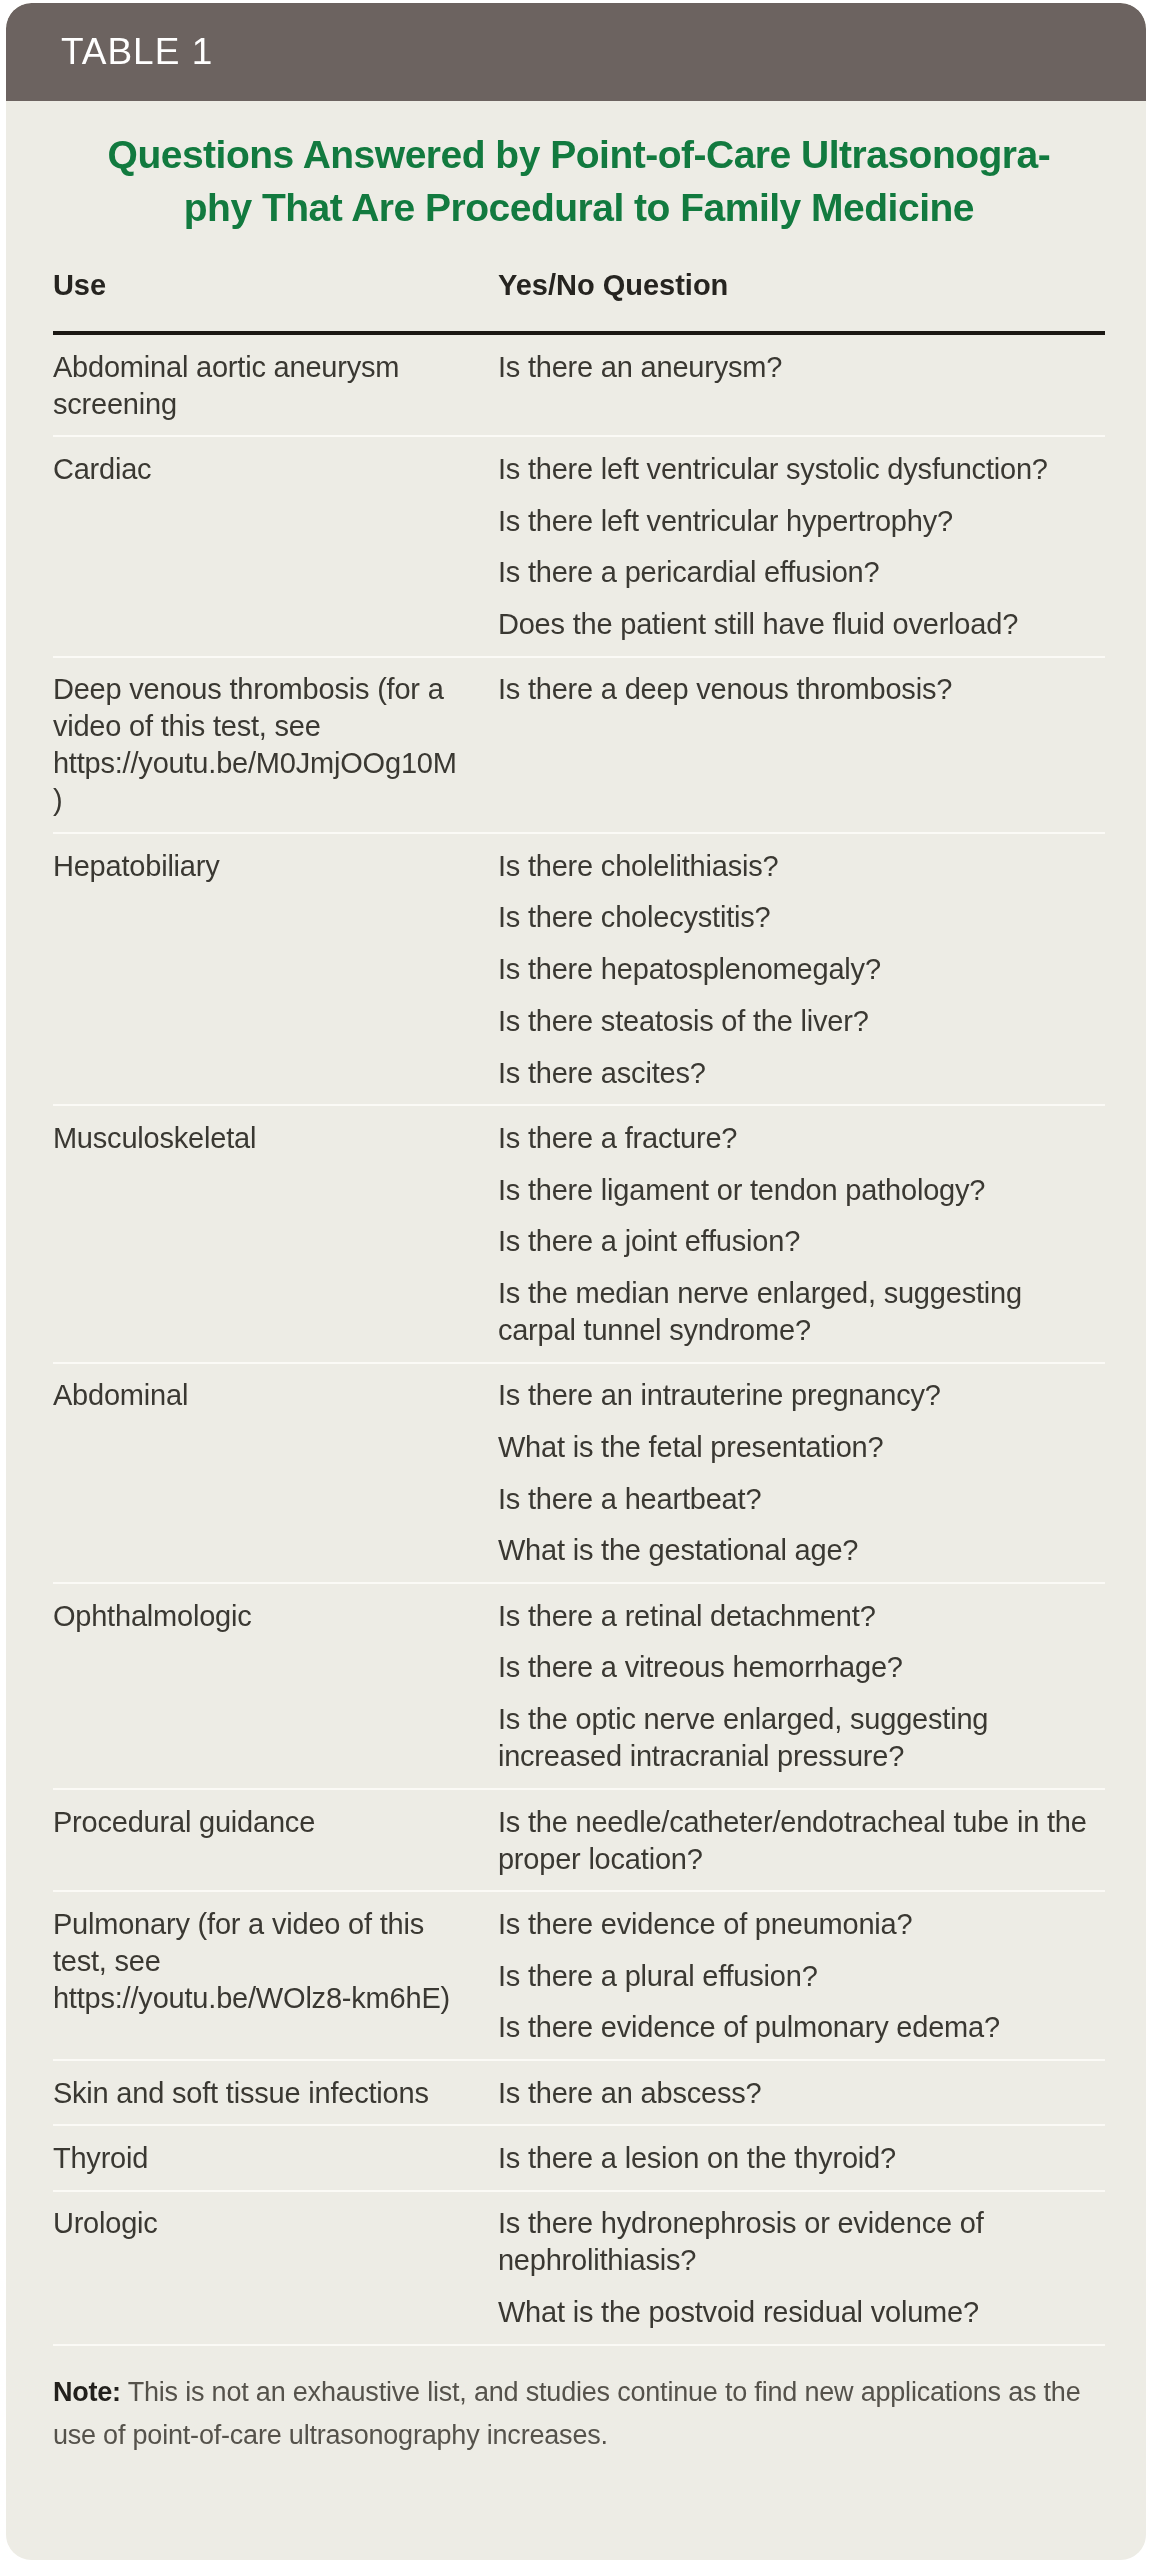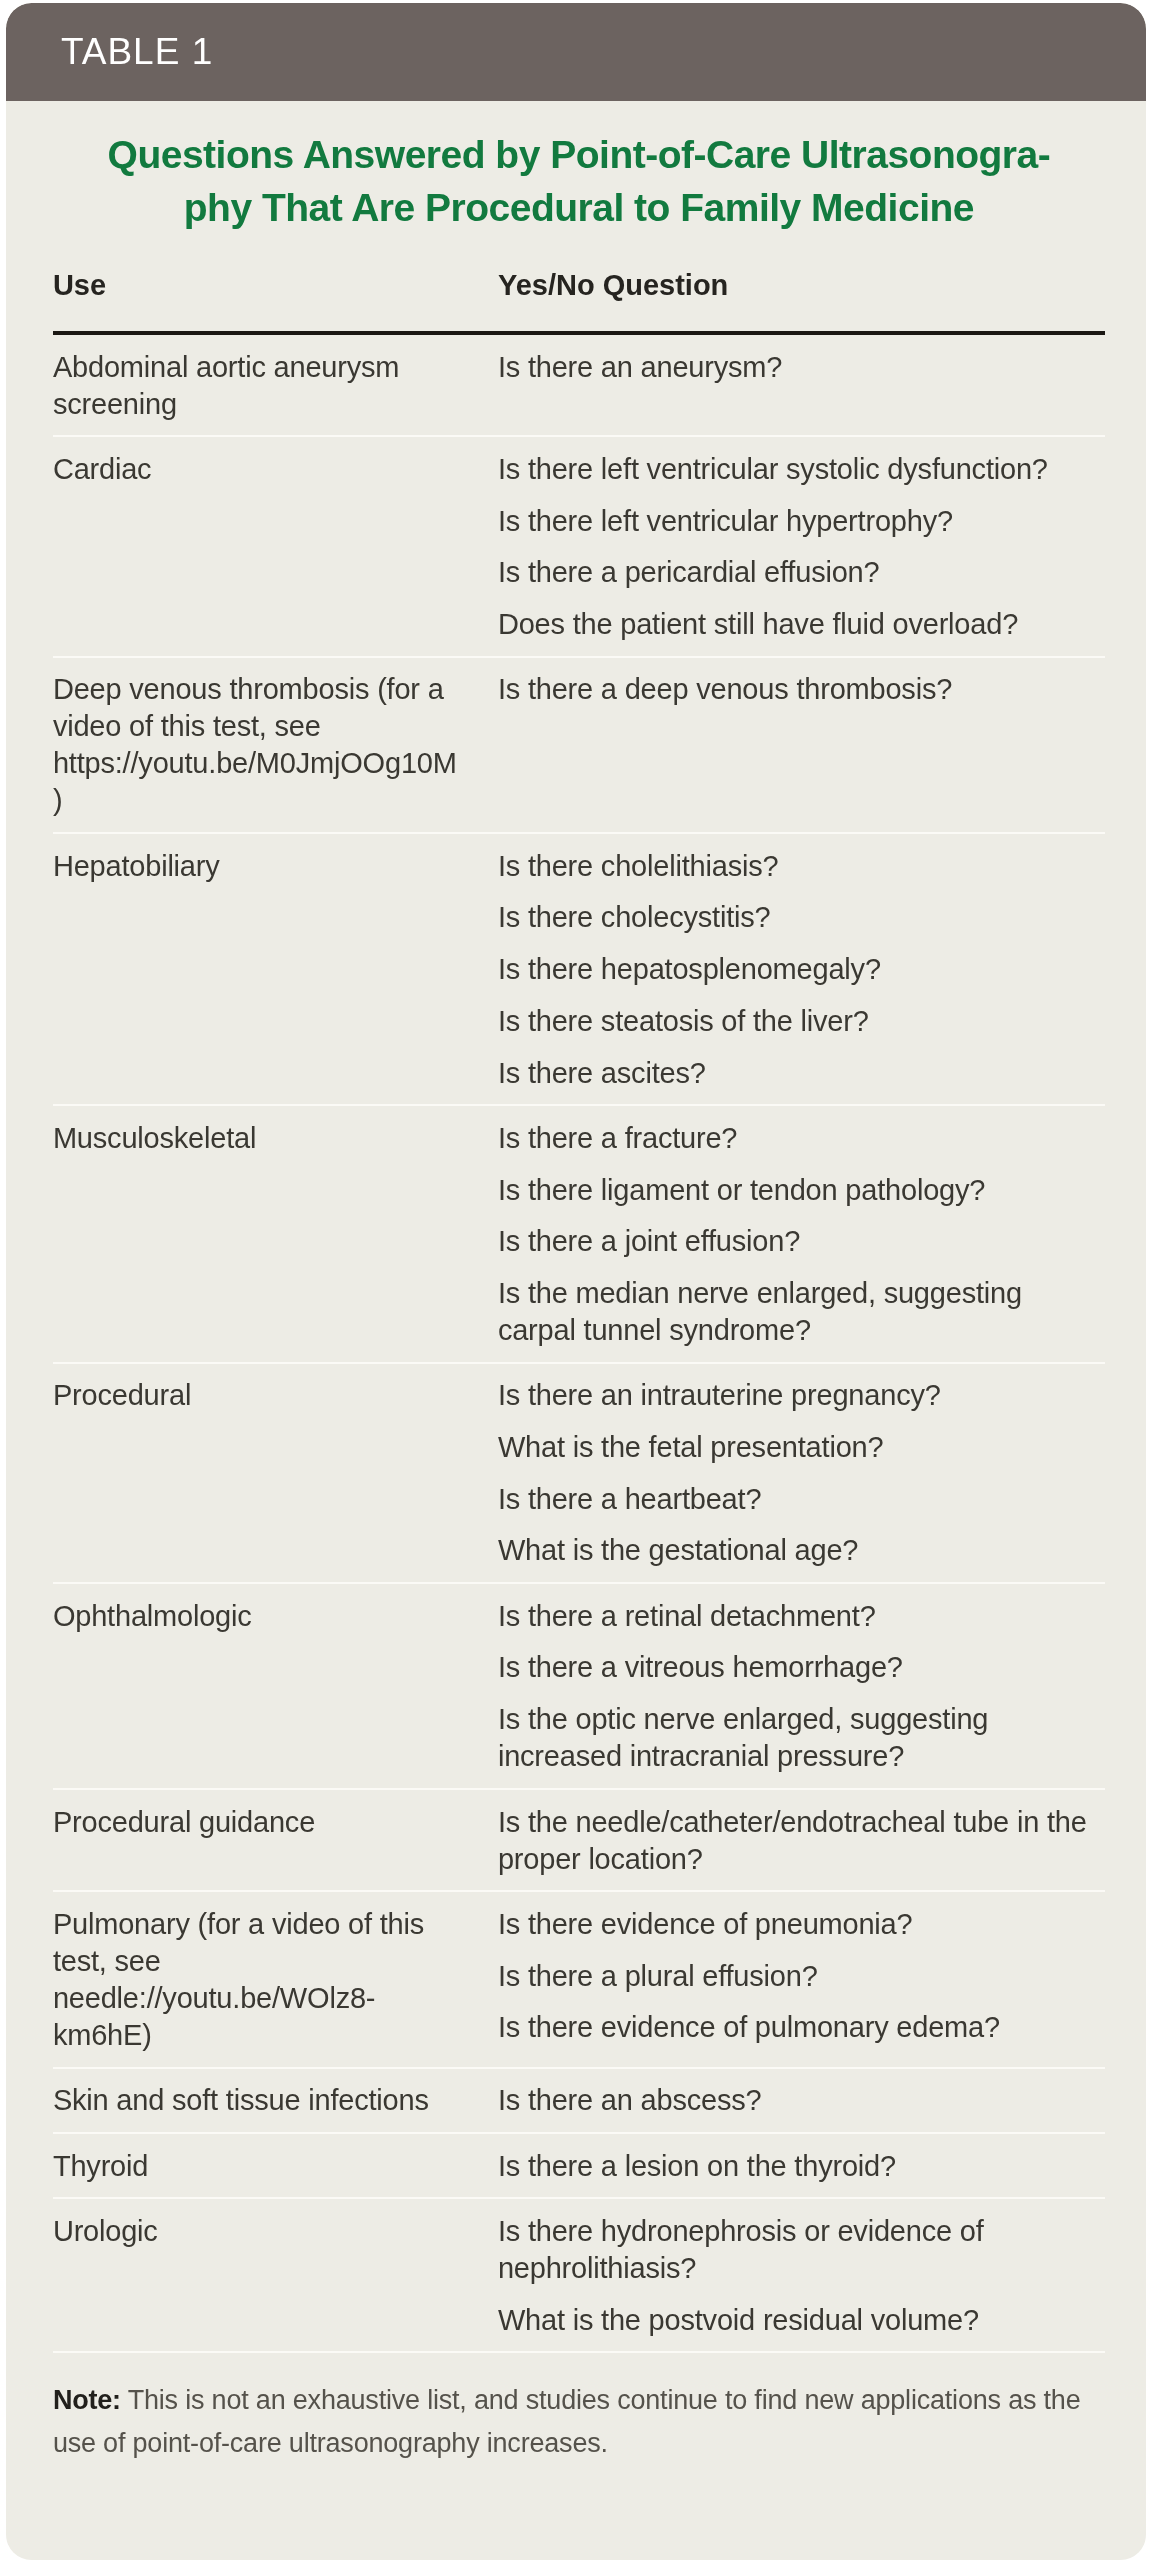--- a/index.html
+++ b/index.html
@@ -142,21 +142,21 @@
       <div class="use-cell">Musculoskeletal</div>
       <div class="q-cell">
         <p class="q">Is there a fracture?</p>
         <p class="q">Is there ligament or tendon pathology?</p>
         <p class="q">Is there a joint effusion?</p>
         <p class="q">Is the median nerve enlarged, suggesting carpal tunnel syndrome?</p>
       </div>
     </div>
 
     <div class="row">
-      <div class="use-cell">Procedural</div>
+      <div class="use-cell">Abdominal</div>
       <div class="q-cell">
         <p class="q">Is there an intrauterine pregnancy?</p>
         <p class="q">What is the fetal presentation?</p>
         <p class="q">Is there a heartbeat?</p>
         <p class="q">What is the gestational age?</p>
       </div>
     </div>
 
     <div class="row">
       <div class="use-cell">Ophthalmologic</div>
@@ -168,21 +168,21 @@
     </div>
 
     <div class="row">
       <div class="use-cell">Procedural guidance</div>
       <div class="q-cell">
         <p class="q">Is the needle/catheter/endotracheal tube in the proper location?</p>
       </div>
     </div>
 
     <div class="row">
-      <div class="use-cell"><span>Pulmonary (for a video of this test, see </span><span>needle://youtu.be/WOlz8-km6hE</span><span>)</span></div>
+      <div class="use-cell"><span>Pulmonary (for a video of this test, see </span><span>https://youtu.be/WOlz8-km6hE</span><span>)</span></div>
       <div class="q-cell">
         <p class="q">Is there evidence of pneumonia?</p>
         <p class="q">Is there a plural effusion?</p>
         <p class="q">Is there evidence of pulmonary edema?</p>
       </div>
     </div>
 
     <div class="row">
       <div class="use-cell">Skin and soft tissue infections</div>
       <div class="q-cell">

